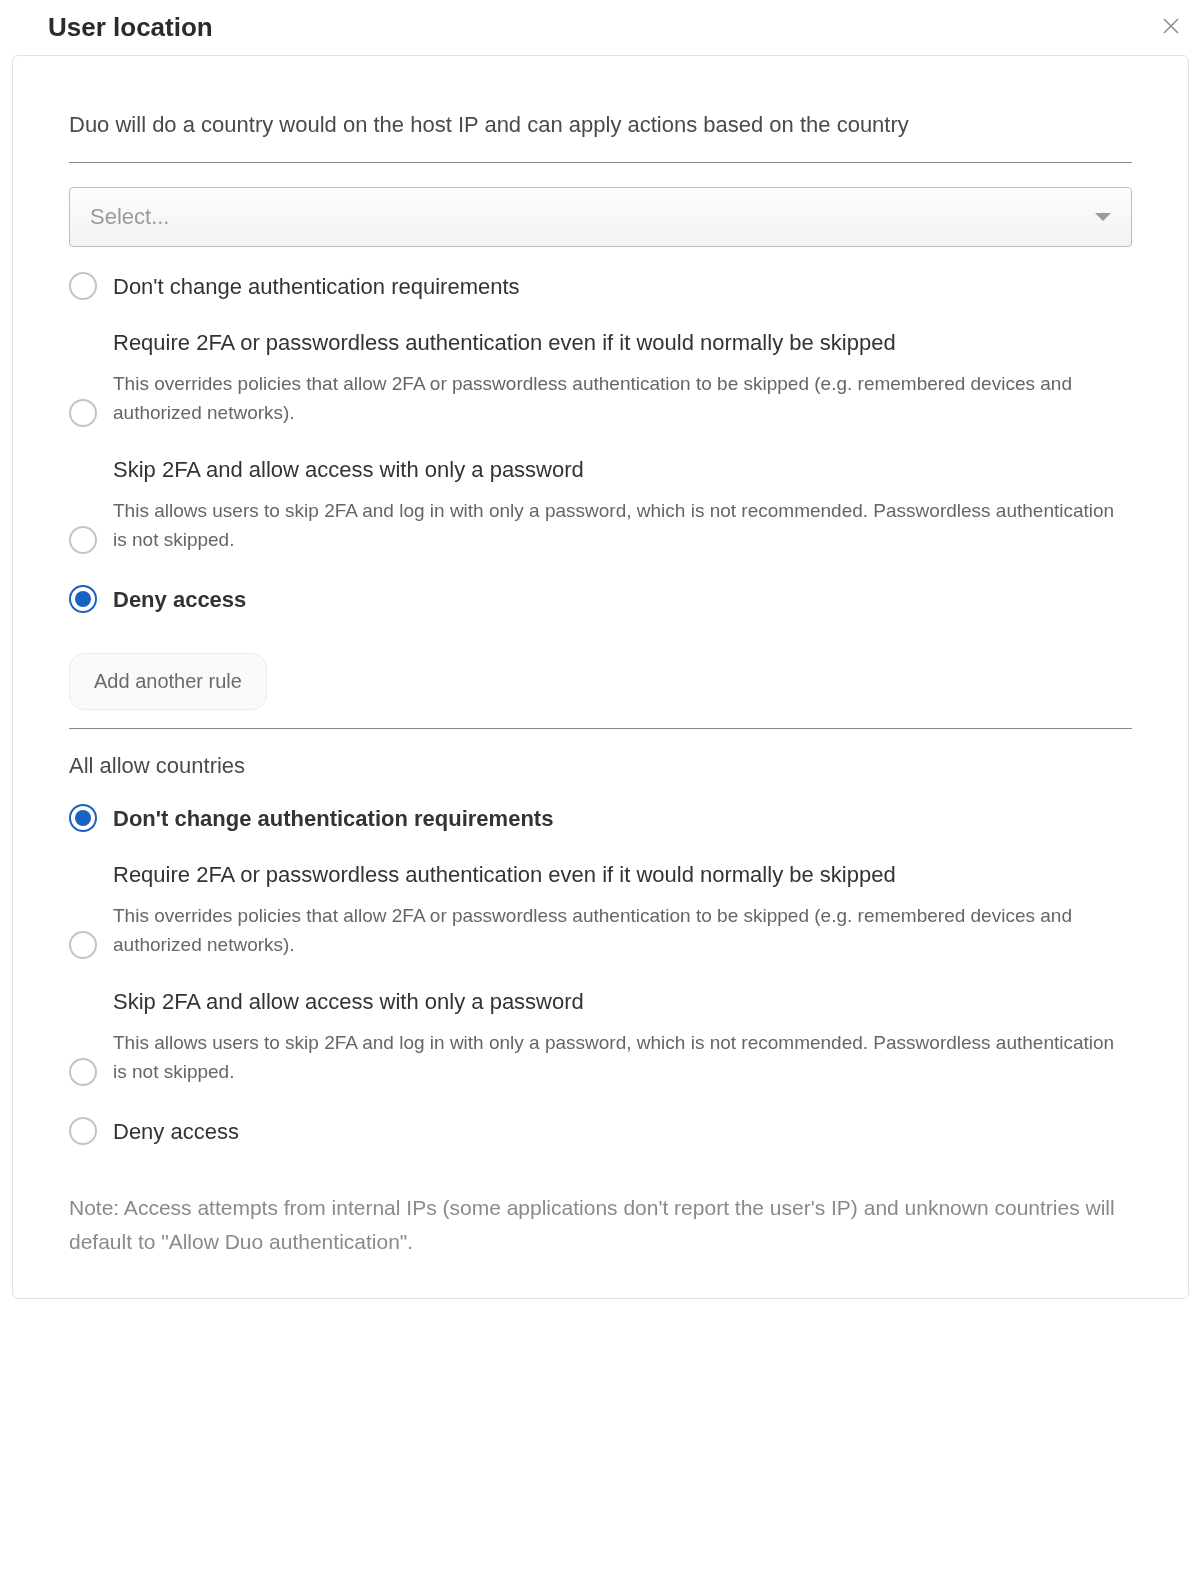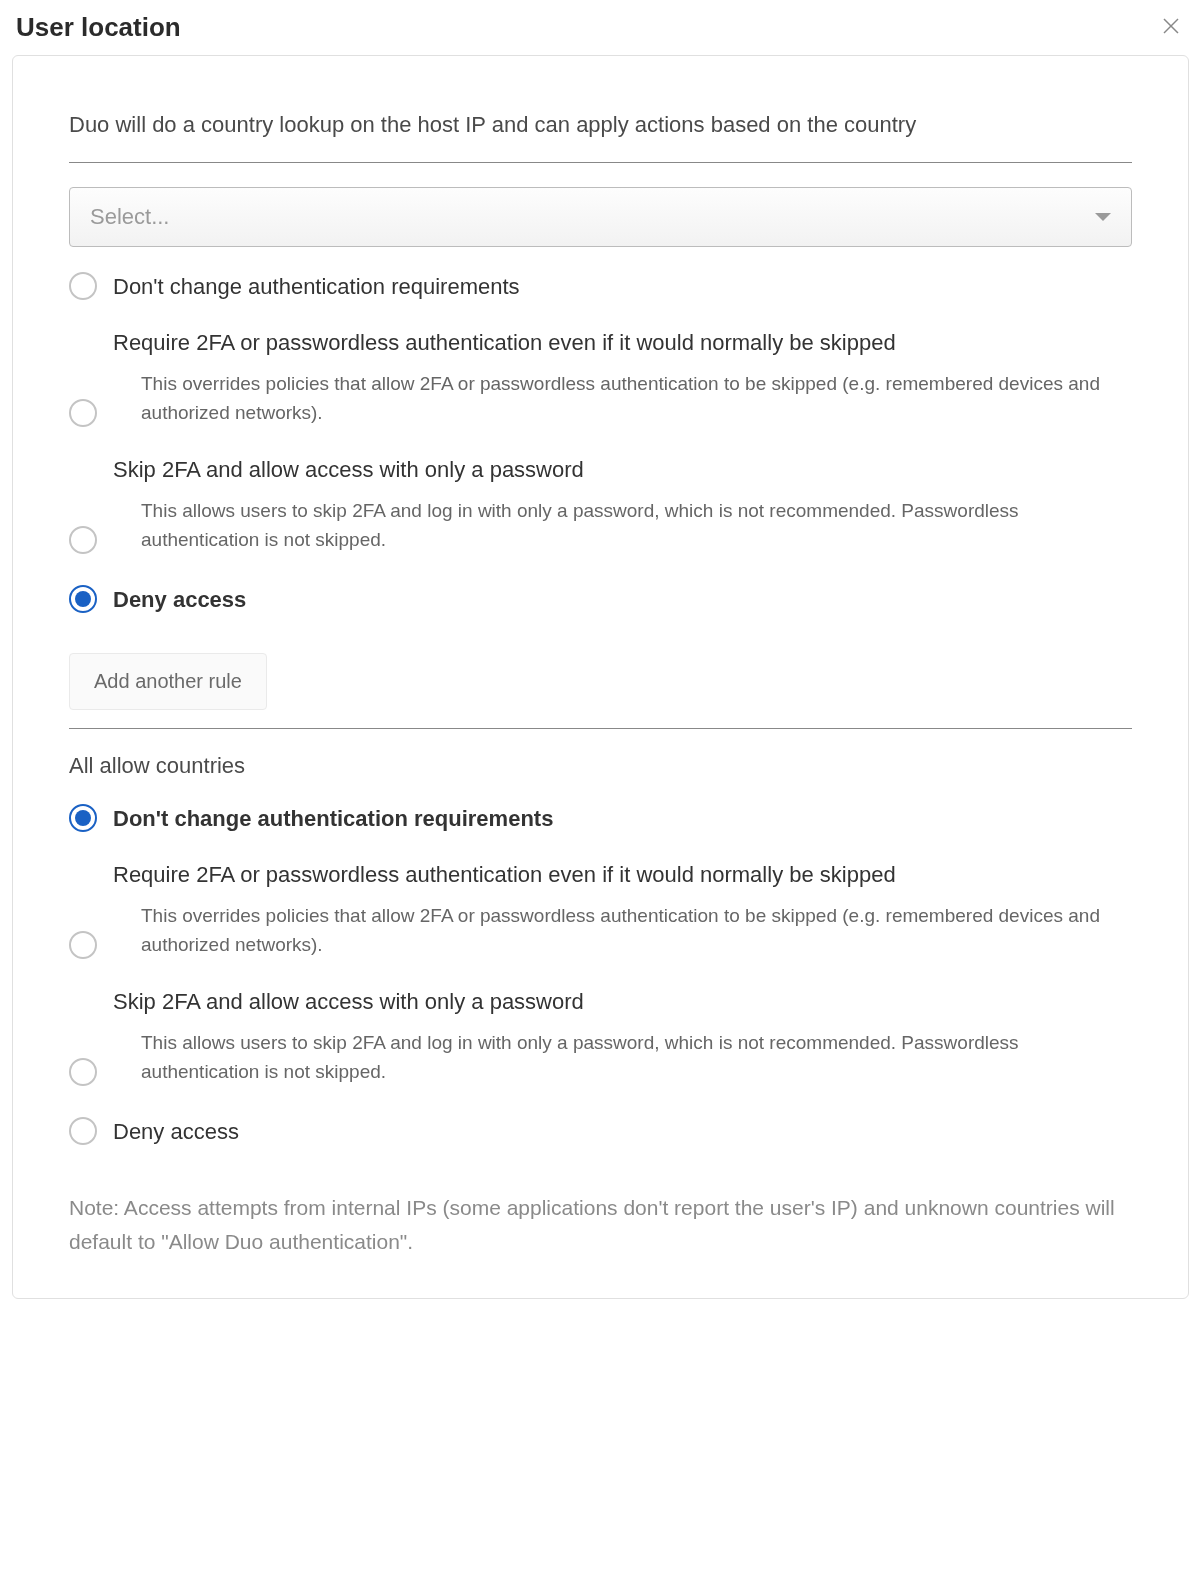--- a/index.html
+++ b/index.html
@@ -17,20 +17,21 @@
     .header {
       display: flex;
       justify-content: space-between;
       align-items: flex-start;
       padding: 0 4px 12px 4px;
     }
     .header-title {
       font-size: 26px;
       font-weight: 700;
       color: #2b2b2b;
+      margin-left: 32px;
     }
     .close-icon {
       width: 20px;
       height: 20px;
       cursor: pointer;
       color: #888;
       stroke: #888;
       stroke-width: 1.5;
       margin-top: 4px;
       margin-right: 4px;
@@ -120,27 +121,26 @@
       cursor: pointer;
     }
     .radio-label.selected {
       font-weight: 700;
     }
     .radio-help {
       font-size: 19px;
       color: #666;
       margin-top: 14px;
       line-height: 1.5;
-      margin-left: 28px;
     }
     .add-rule-btn {
       display: inline-block;
       background: #fafafa;
       border: 1px solid #eaeaea;
-      border-radius: 4px;
+      border-radius: 15px;
       padding: 16px 24px;
       font-size: 20px;
       color: #6a6a6a;
       cursor: pointer;
       margin-bottom: 18px;
       margin-top: 10px;
     }
     hr.divider2 {
       border: none;
       border-top: 1px solid #888;
@@ -167,21 +167,21 @@
 <div class="header">
   <h1 class="header-title">User location</h1>
   <svg class="close-icon" viewBox="0 0 20 20" fill="none">
     <line x1="3" y1="3" x2="17" y2="17"></line>
     <line x1="17" y1="3" x2="3" y2="17"></line>
   </svg>
 </div>
 
 <div class="panel">
 
-  <p class="description">Duo will do a country lookup on the host IP and can apply actions based on the country</p>
+  <p class="description">Duo will do a country would on the host IP and can apply actions based on the country</p>
 
   <hr class="divider">
 
 
   <div class="select-box">
     <span class="select-placeholder">Select...</span>
     <span class="caret-down-icon"></span>
   </div>
 
   

